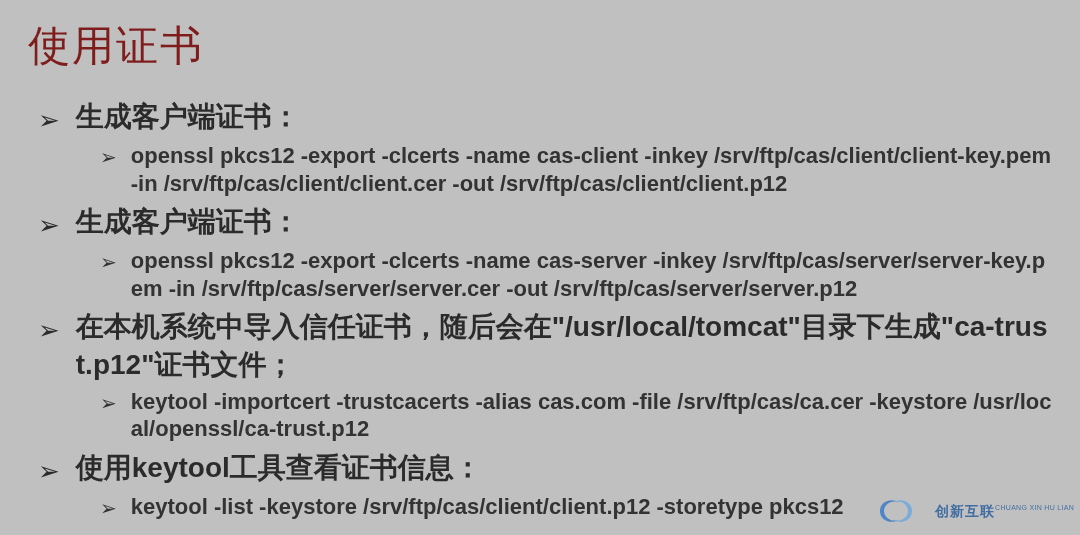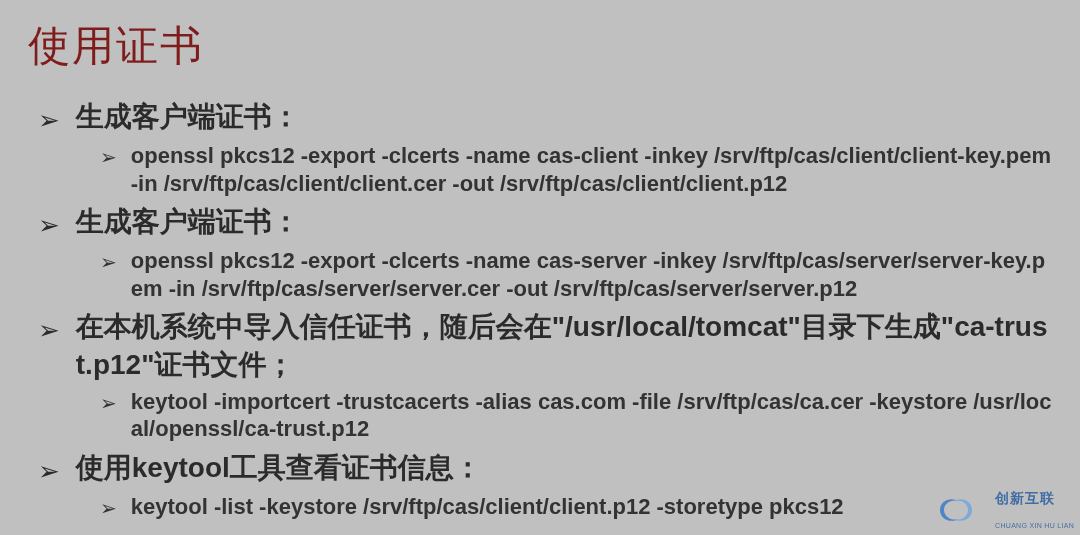--- a/index.html
+++ b/index.html
@@ -82,24 +82,23 @@
       width: 44px;
       height: 36px;
       position: relative;
     }
     .watermark-logo svg {
       width: 100%;
       height: 100%;
     }
     .watermark-text {
       display: flex;
-      flex-direction: column;
+      flex-direction: row;
       margin-left: 17px;
       line-height: 1.05;
-      gap: 16px;
     }
     .watermark-cn {
       font-size: 14px;
       font-weight: bold;
       color: #2b5f9e;
       letter-spacing: 1px;
     }
     .watermark-en {
       font-size: 7px;
       color: #2b5f9e;

